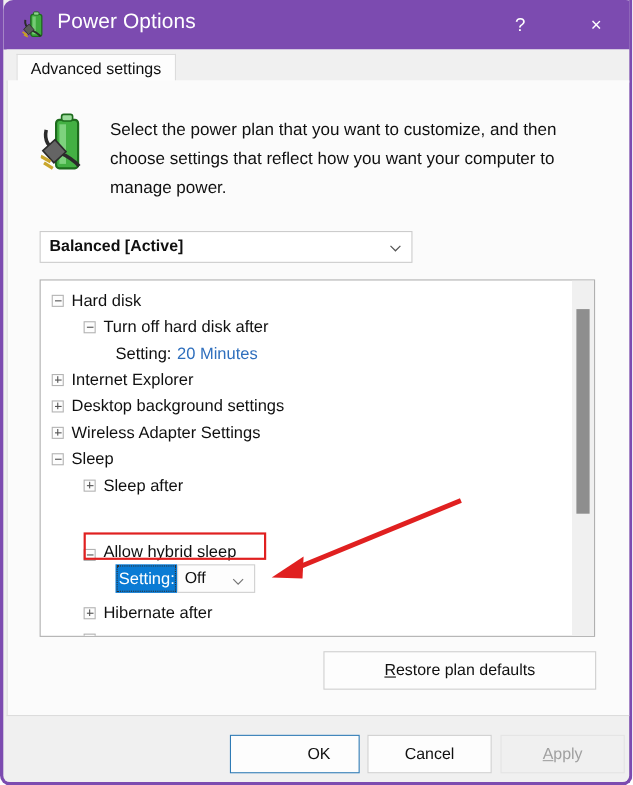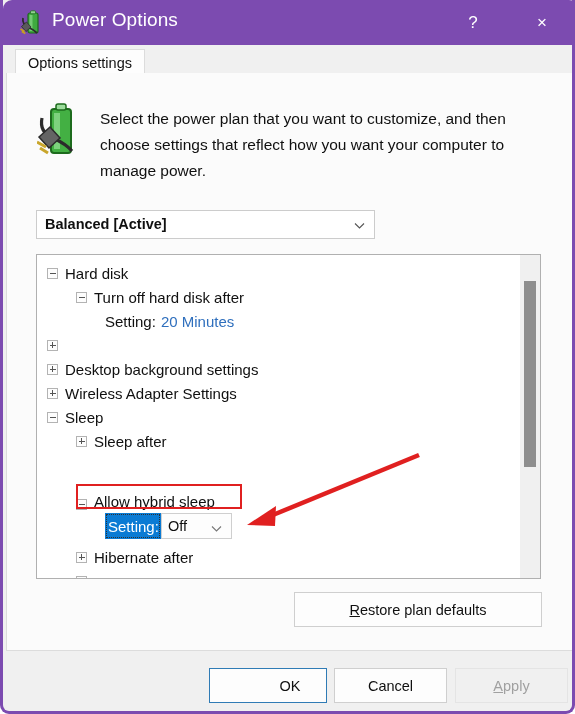--- a/index.html
+++ b/index.html
@@ -310,21 +310,21 @@
       <path d="M1.5 16.5 l5 -4.5 l4.5 5 l-5 4.5 z" fill="#5a5a5a" stroke="#2b2b2b" stroke-width="0.8"></path>
       <path d="M0.5 19 l4 2.5 M1.8 21.5 l3.5 2" stroke="#c8a020" stroke-width="1.6"></path>
     </svg>
     <div class="title-text">Power Options</div>
     <div class="title-btn help">?</div>
     <div class="title-btn close">×</div>
   </div>
 
   <div class="tabstrip">
     <div class="tab">
-      <span>Options settings</span>
+      <span>Advanced settings</span>
     </div>
   </div>
 
   <div class="tabpage"></div>
 
   <svg class="desc-icon" viewBox="0 0 46 62">
     <rect x="14" y="8" width="20" height="44" rx="3" fill="#43b043" stroke="#1d6b1d" stroke-width="2"></rect>
     <rect x="19" y="3" width="10" height="6" rx="2" fill="#9bdc9b" stroke="#1d6b1d" stroke-width="1.5"></rect>
     <rect x="17" y="12" width="6" height="36" fill="#84d684" opacity="0.9"></rect>
     <path d="M5 17 q-3 14 11 20 q13 6 19 13" fill="none" stroke="#2b2b2b" stroke-width="3.2"></path>
@@ -354,20 +354,21 @@
       </div>
 
       <div class="node" style="left:68px; top:54px;">
         <span class="node-label">Setting:</span>
         <span style="width:5px"></span>
         <span class="val-link">20 Minutes</span>
       </div>
 
       <div class="node" style="left:10px; top:78px;">
         <span class="pm plus"></span>
+        <span class="node-label">Internet Explorer</span>
       </div>
 
       <div class="node" style="left:10px; top:102px;">
         <span class="pm plus"></span>
         <span class="node-label">Desktop background settings</span>
       </div>
 
       <div class="node" style="left:10px; top:126px;">
         <span class="pm plus"></span>
         <span class="node-label">Wireless Adapter Settings</span>

